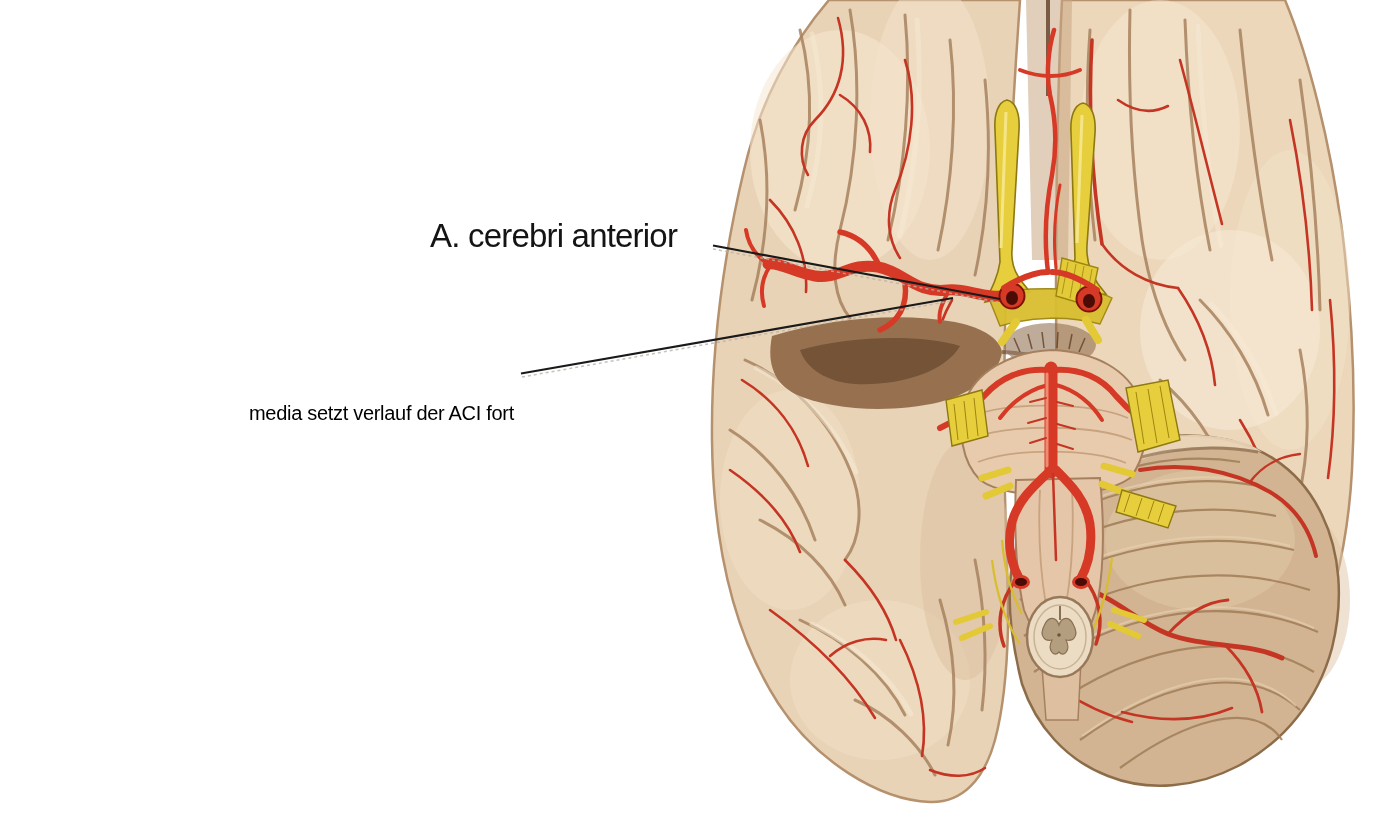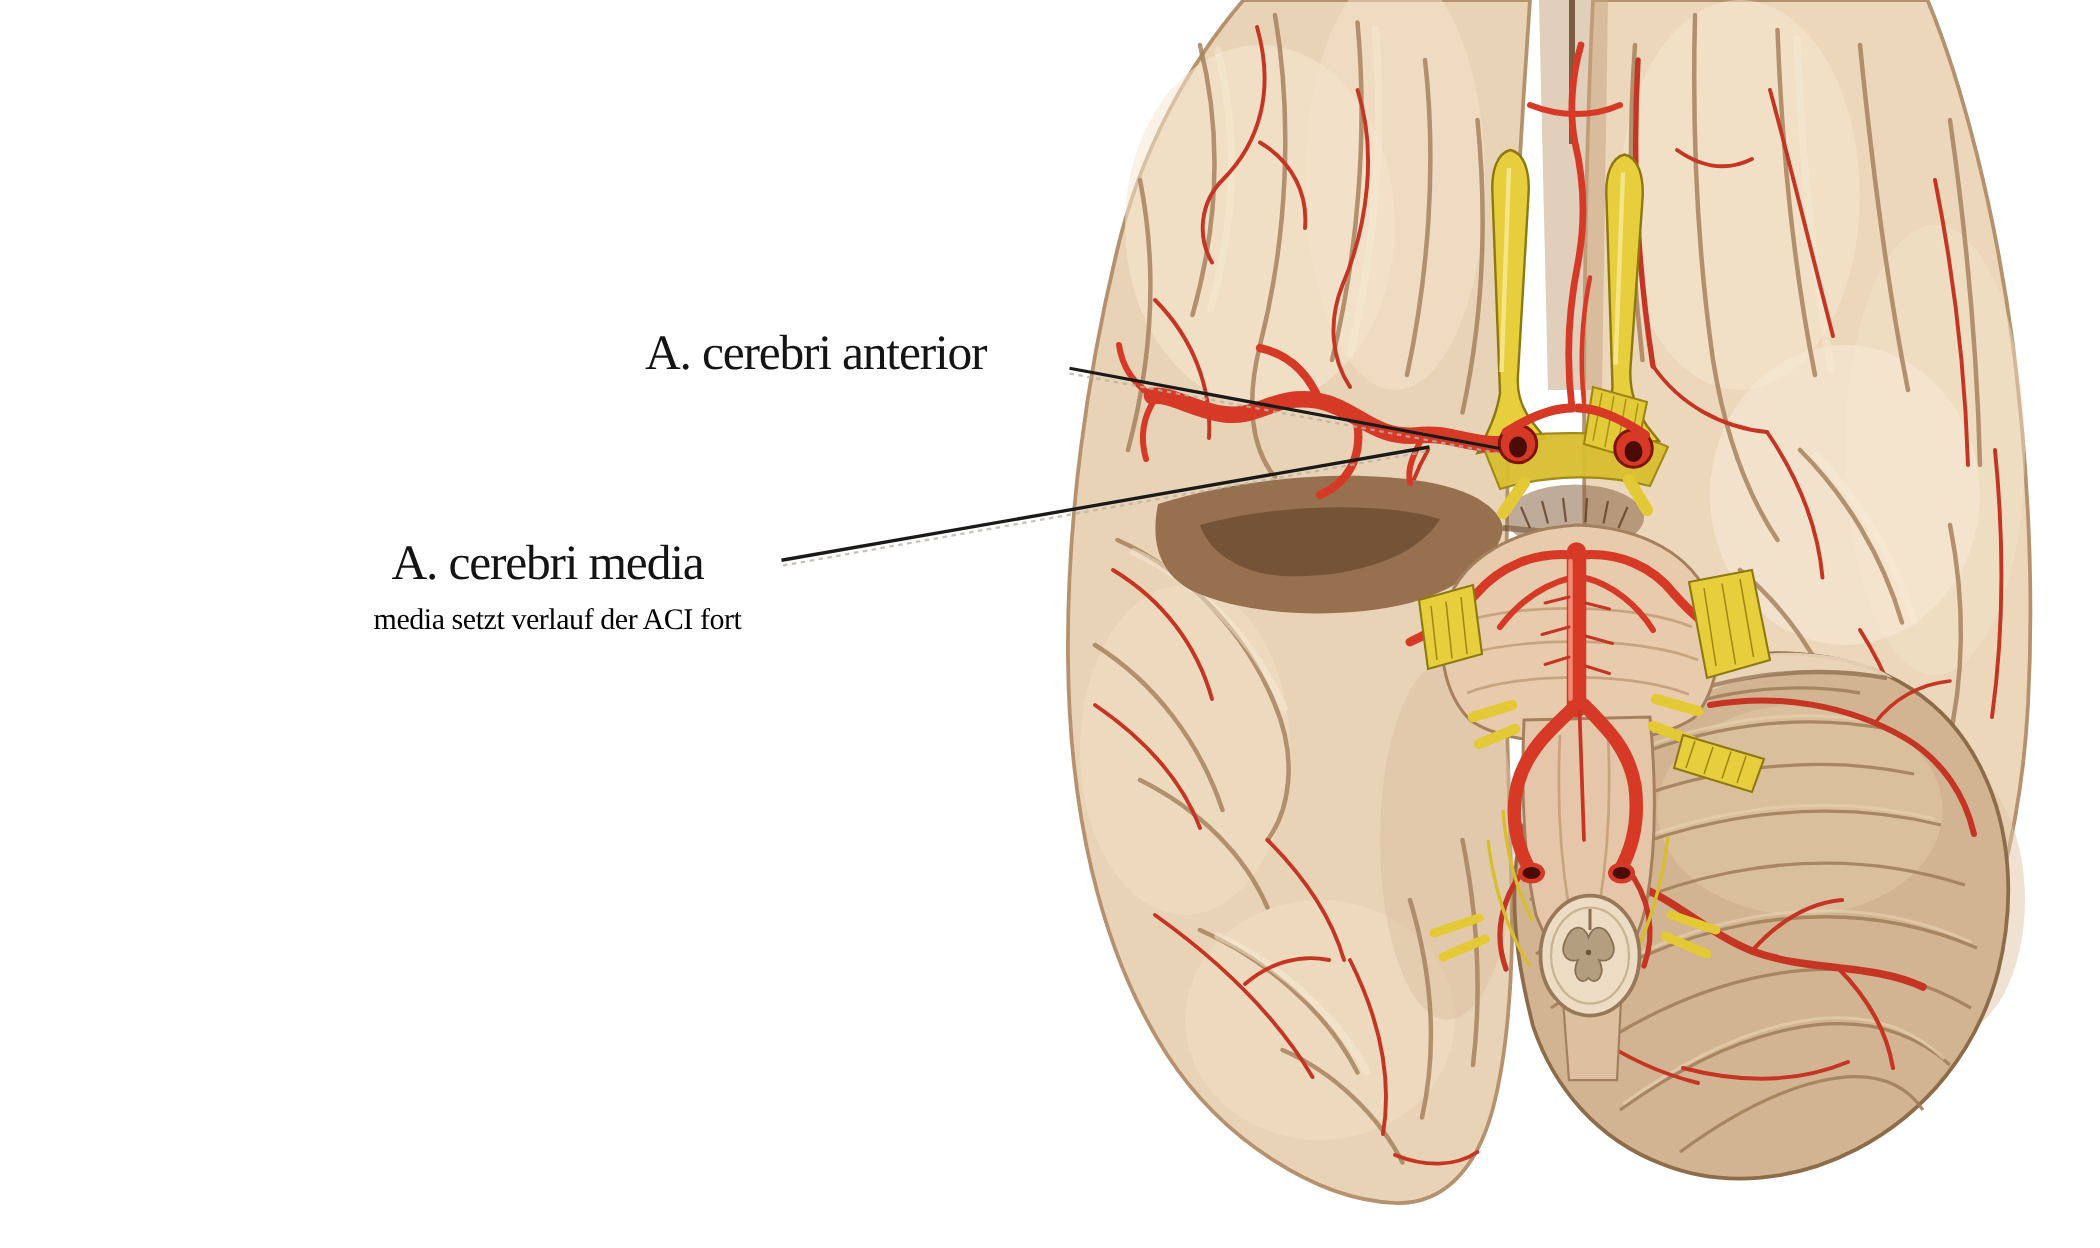--- a/index.html
+++ b/index.html
@@ -1,21 +1,21 @@
 <!DOCTYPE html>
 <html><head>
 <meta charset="utf-8">
 <style>
   html,body{margin:0;padding:0;background:#ffffff;}
   .stage{
     position:relative;
     width:1400px;height:824px;
     background:#ffffff;
     overflow:hidden;
-    font-family:Liberation Serif, serif;
+    font-family:Liberation Sans, sans-serif;
   }
   .stage svg{position:absolute;left:0;top:0;}
   .label{
     position:absolute;
     color:#141414;
     font-size:33px;
     letter-spacing:-0.8px;
     white-space:nowrap;
     line-height:1.1;
   }
@@ -311,17 +311,16 @@
     <g fill="none">
       <path d="M 713,249 L 998,302" stroke="#b9b2a8" stroke-width="1.5" stroke-dasharray="3 3" opacity="0.8"></path>
       <path d="M 522,377 L 951,301" stroke="#b9b2a8" stroke-width="1.5" stroke-dasharray="3 3" opacity="0.8"></path>
       <path d="M 713,245.5 L 1000,299" stroke="#1a1a1a" stroke-width="2.2"></path>
       <path d="M 521,373.5 L 953,298" stroke="#1a1a1a" stroke-width="2.2"></path>
     </g>
   </svg>
 
   <div class="label label-anterior">A. cerebri anterior</div>
 
-  <div class="label label-media">A. cerebri media</div>
 
   <div class="note">media setzt verlauf der ACI fort</div>
 
 </div>
 
 </body></html>

